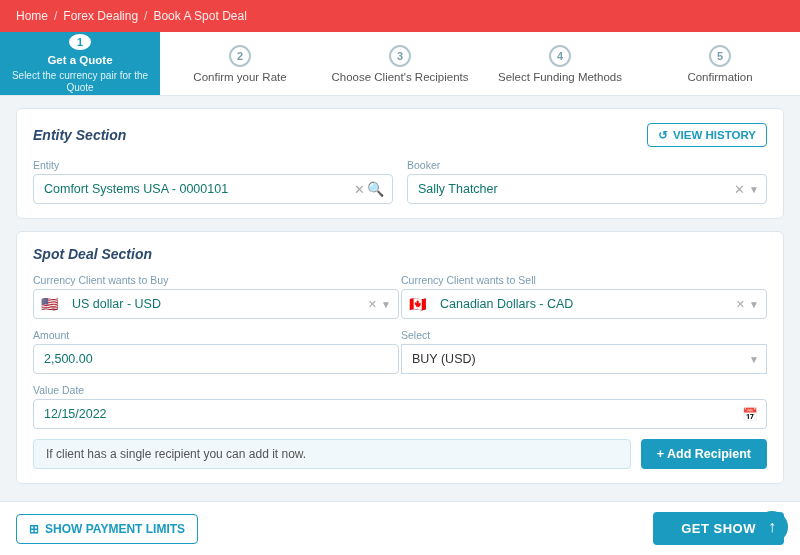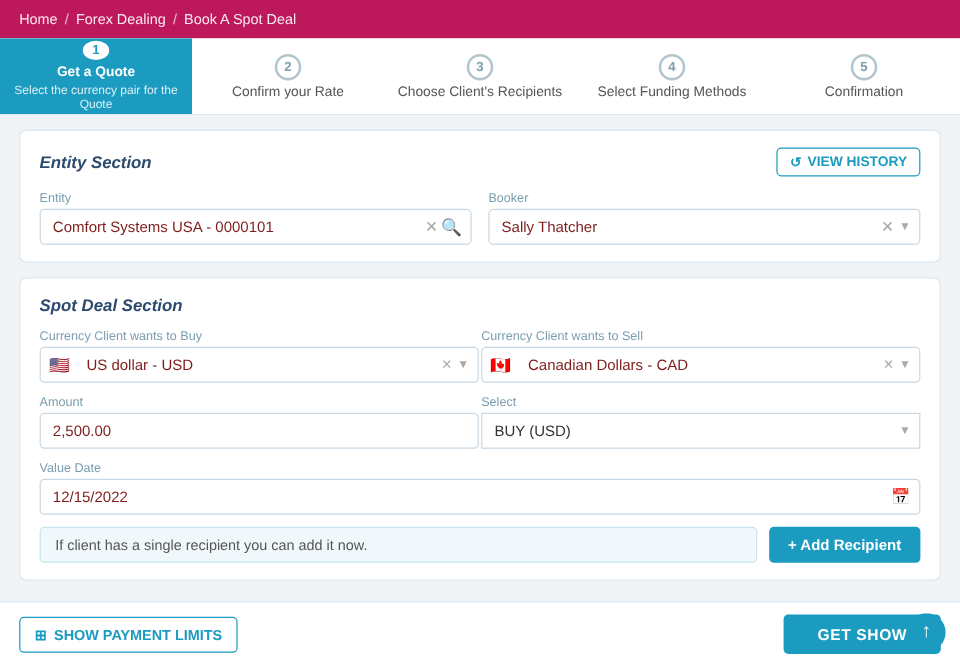--- a/index.html
+++ b/index.html
@@ -1,20 +1,20 @@
 <!DOCTYPE html>
 <html><head>
   <meta charset="utf-8">
   <style>
     * { box-sizing: border-box; margin: 0; padding: 0; }
     body { font-family: 'Segoe UI', Arial, sans-serif; background: #f0f4f7; font-size: 13px; color: #333; width: 800px; height: 555px; overflow: hidden; }
 
     
     .topbar {
-      background: #be185d;
+      background: #ef4444;
       height: 32px;
       display: flex;
       align-items: center;
       padding: 0 16px;
       color: white;
       font-size: 12px;
     }
     .topbar-breadcrumb { display: flex; align-items: center; gap: 6px; }
     .topbar-breadcrumb span { opacity: 0.9; }
     .topbar-breadcrumb .sep { opacity: 0.7; }
@@ -85,21 +85,21 @@
       padding: 4px 10px; cursor: pointer; background: white;
     }
 
     
     .form-row { display: flex; gap: 14px; }
     .form-group { display: flex; flex-direction: column; flex: 1; }
     .form-label { font-size: 10.5px; color: #7a9db0; margin-bottom: 3px; }
     .form-input-wrap { position: relative; display: flex; align-items: center; }
     .form-input {
       width: 100%; border: 1px solid #c8d8e4; border-radius: 4px;
-      padding: 7px 32px 7px 10px; font-size: 12.5px; color: #7f1d1d;
+      padding: 7px 32px 7px 10px; font-size: 12.5px; color: #0f766e;
       background: white; outline: none;
     }
     .input-icon-right {
       position: absolute; right: 8px; top: 50%; transform: translateY(-50%);
       color: #aaa; font-size: 13px; cursor: pointer;
     }
     .input-flag { position: absolute; left: 8px; top: 50%; transform: translateY(-50%); font-size: 14px; }
     .form-input.with-flag { padding-left: 38px; }
     .select-input {
       width: 100%; border: 1px solid #c8d8e4; border-radius: 0;

